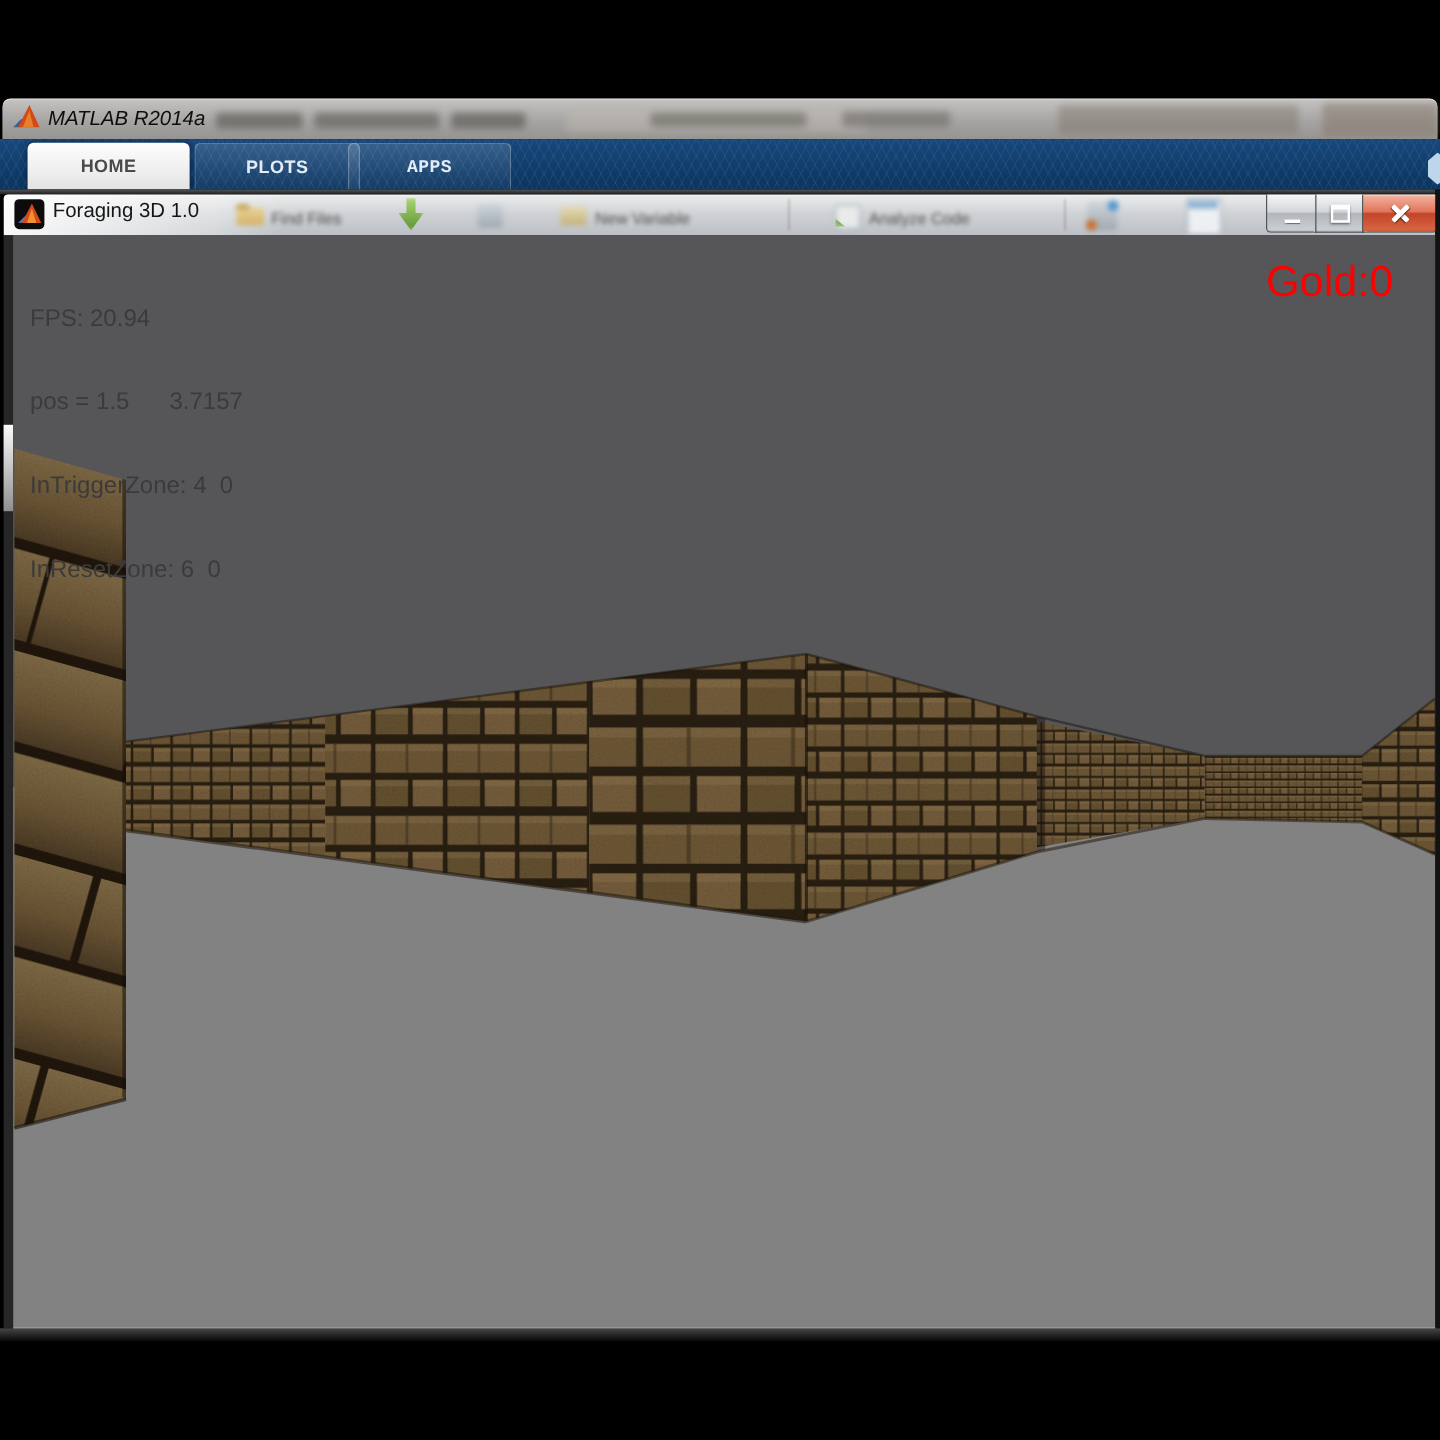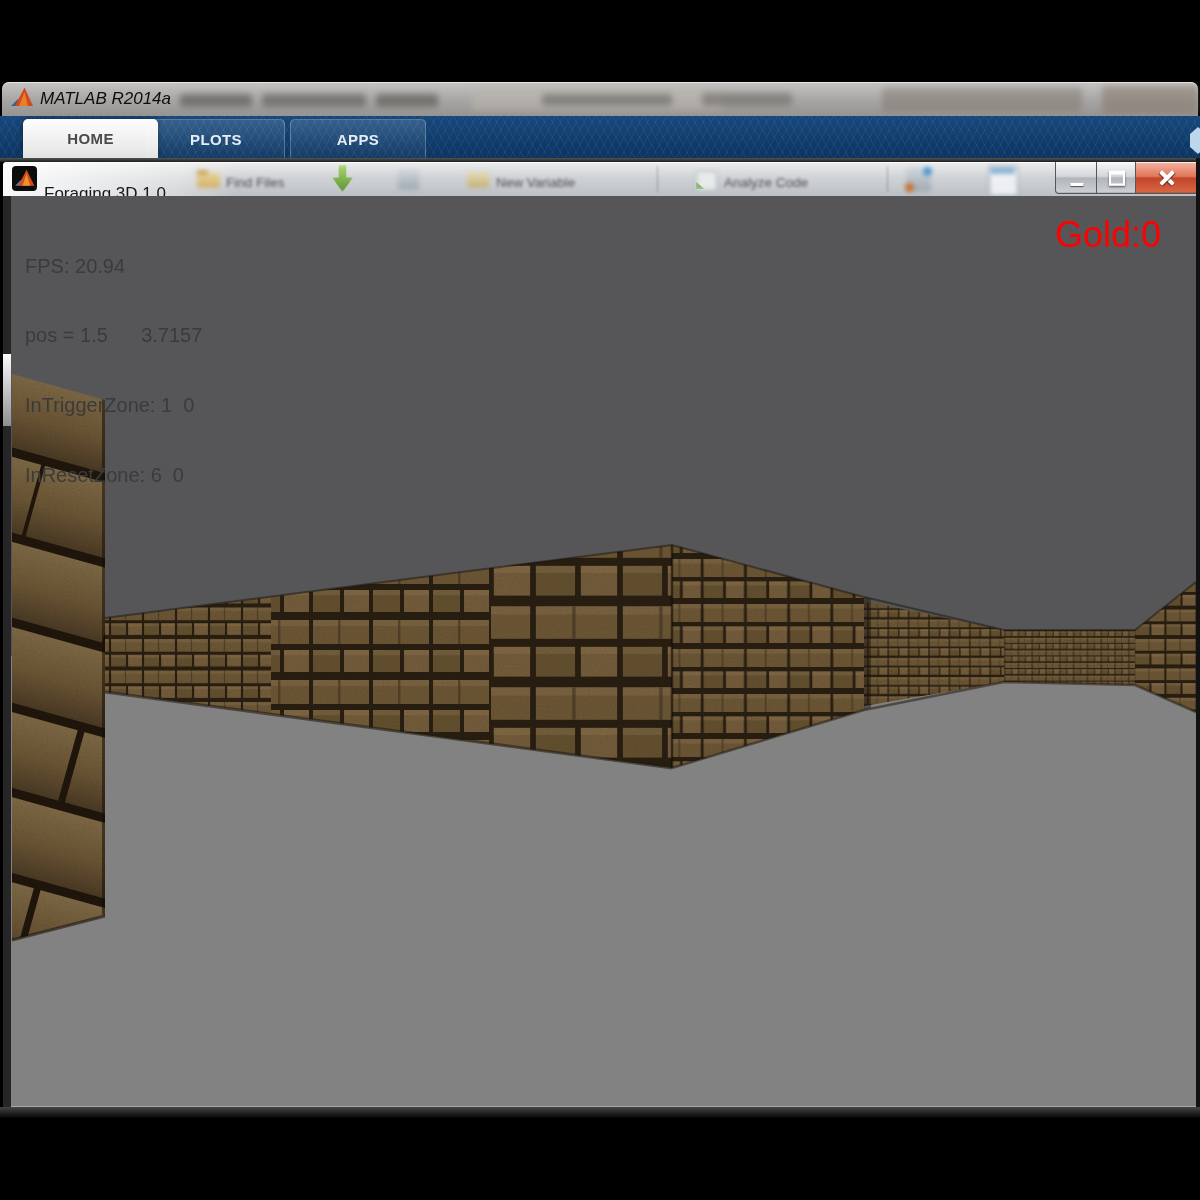--- a/index.html
+++ b/index.html
@@ -33,21 +33,21 @@
   
   #win-top-border{left:0;top:158px;width:1196px;height:4px;background:linear-gradient(#555,#1d1d1d);}
   #right-border{left:1196px;top:158px;width:4px;height:960px;background:#121212;}
   #game-titlebar{left:3px;top:162px;width:1193px;height:34px;overflow:hidden;
       background:linear-gradient(#eceded,#cfd2d5 48%,#bcc0c5);
       border-bottom:1px solid #76797d;box-shadow:inset 0 1px 0 rgba(255,255,255,.85);
       border-radius:4px 0 0 0;}
   #glass-highlight{left:0;top:0;width:235px;height:34px;
       background:linear-gradient(90deg,rgba(255,255,255,.9),rgba(255,255,255,.35) 75%,rgba(255,255,255,0));}
   .app-icon{left:9px;top:4px;width:25px;height:25px;background:#0c0c0c;border-radius:4px;}
-  #game-title-text{left:41px;top:22px;font-size:17px;color:#161616;}
+  #game-title-text{left:41px;top:4px;font-size:17px;color:#161616;}
   .blur2{filter:blur(2px);opacity:.85;}
   .btext{font-size:13.5px;color:#30302e;filter:blur(1.8px);opacity:.8;}
   .tsep{width:1px;top:4px;height:26px;background:rgba(60,60,60,.35);filter:blur(1px);}
 
   
   .winbtn{top:0;height:31px;border:1px solid #54575b;border-top:none;
       box-shadow:inset 0 1px 0 rgba(255,255,255,.75), inset 0 -1px 0 rgba(0,0,0,.12);}
   .winbtn.gray{background:linear-gradient(#f6f7f8,#d4d7da 46%,#b2b6bb 52%,#cdd1d5);}
   .winbtn.close{background:linear-gradient(#f3b5a4,#e2765a 46%,#c2452a 52%,#d96844);}
   .glyph-min{position:absolute;left:50%;bottom:7px;transform:translateX(-50%);
@@ -105,22 +105,22 @@
   <div class="abs blurblob" style="left:374px;top:12px;width:62px;height:13px;background:#55534e;"></div>
   <div class="abs blurblob" style="left:470px;top:8px;width:250px;height:20px;background:#bdb8b0;opacity:.5;"></div>
   <div class="abs blurblob" style="left:540px;top:12px;width:130px;height:12px;background:#6a6762;"></div>
   <div class="abs blurblob" style="left:700px;top:11px;width:90px;height:13px;background:#6e6b66;"></div>
   <div class="abs blurblob" style="left:880px;top:6px;width:200px;height:24px;background:#7b7369;opacity:.45;"></div>
   <div class="abs blurblob" style="left:1100px;top:4px;width:96px;height:28px;background:#837466;opacity:.5;"></div>
 </div>
 
 <div class="abs" id="ribbon">
   <div class="abs tab active" style="left:23px;width:135px;">HOME</div>
-  <div class="abs tab inactive" style="left:147px;width:136px;">PLOTS</div>
-  <div class="abs tab inactive" style="left:290px;width:134px;">APPS</div>
+  <div class="abs tab inactive" style="left:162px;width:136px;">PLOTS</div>
+  <div class="abs tab inactive" style="left:290px;width:134px;font-family:Liberation Mono, monospace;">APPS</div>
 </div>
 <div class="abs hexagon"></div>
 
 <div class="abs" id="win-top-border"></div>
 <div class="abs" id="right-border"></div>
 
 <div class="abs" id="game-titlebar">
   <div class="abs" id="glass-highlight"></div>
 
   <div class="abs blur2 folder" style="left:194px;top:11px;width:23px;height:15px;"></div>
@@ -250,17 +250,17 @@
       <polygon points="1124,434 1185,386 1185,516 1124,489" fill="#909090"></polygon>
       <polygon points="661,349 853,401 853,514 661,572" fill="#909090"></polygon>
       <polygon points="94,422 661,349 661,572 94,496" fill="#909090"></polygon>
       <polygon points="1,178 94,204 94,720 1,744" fill="#909090"></polygon>
     </g>
   </svg>
 
   <div class="abs" id="hud">
     <div>FPS: 20.94</div>
     <div>pos = 1.5      3.7157</div>
-    <div>InTriggerZone: 1  0</div>
+    <div>InTriggerZone: 4  0</div>
     <div>InResetZone: 6  0</div>
   </div>
   <div class="abs" id="gold">Gold:0</div>
 </div>
 
 </body></html>

